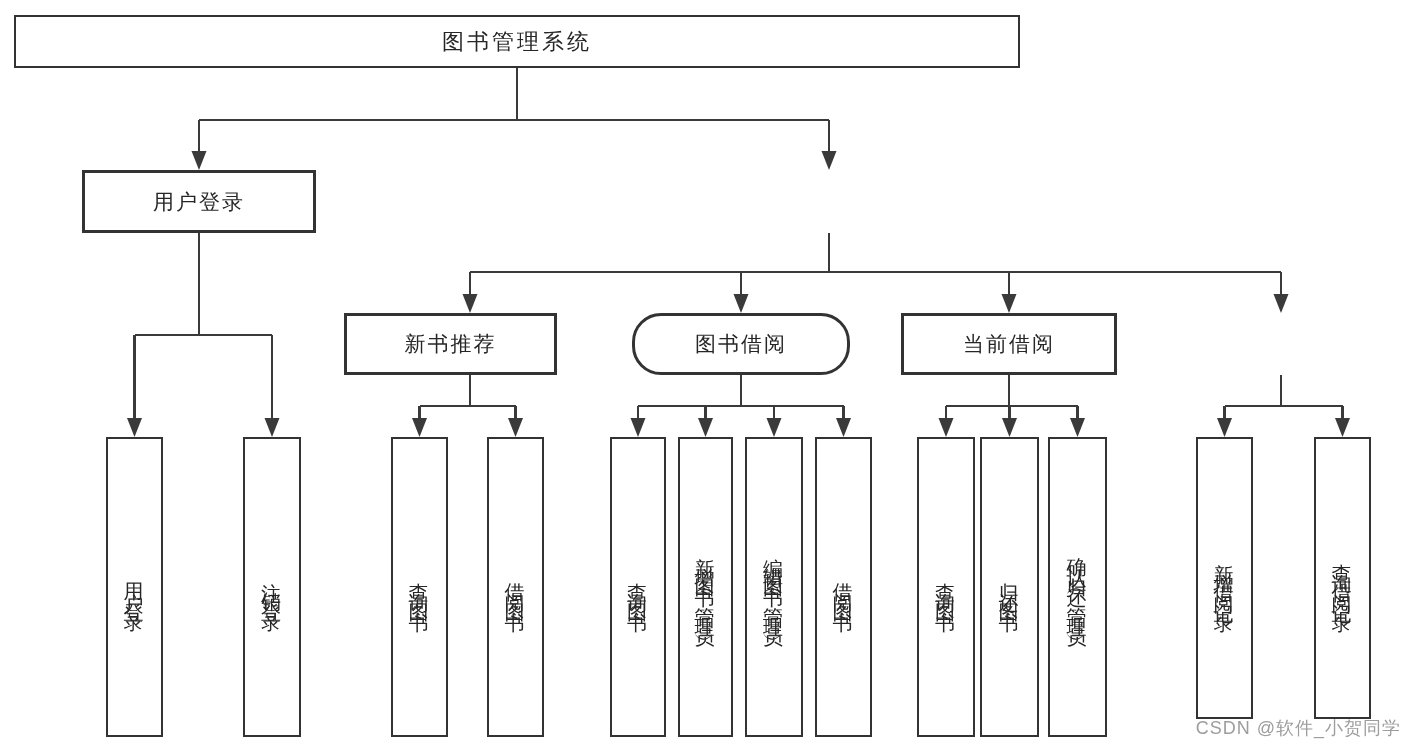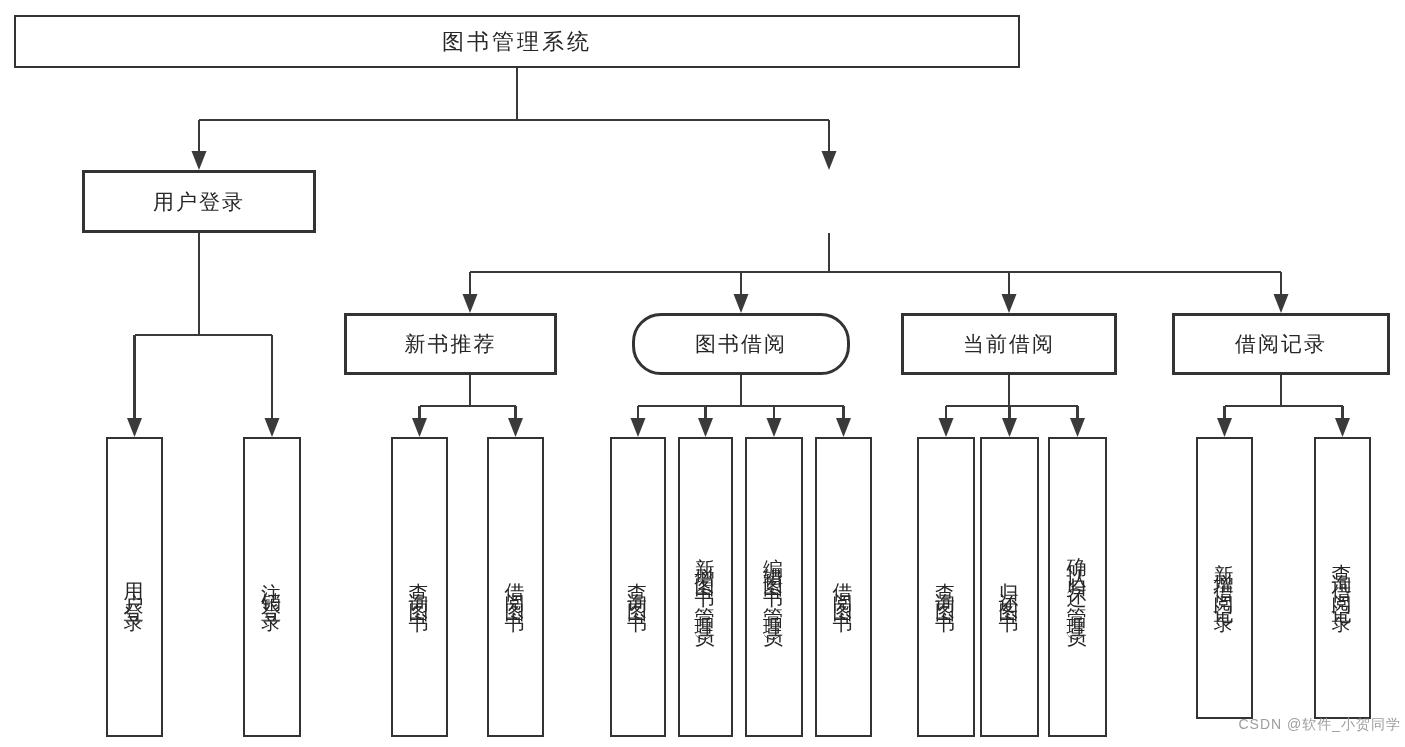--- a/index.html
+++ b/index.html
@@ -56,21 +56,21 @@
     writing-mode: vertical-rl;
     text-orientation: mixed;
     font-size: 20px;
     letter-spacing: 10px;
     white-space: normal;
   }
   .watermark {
     position: absolute;
     right: 4px;
     top: 716px;
-    font-size: 14px;
+    font-size: 18px;
     letter-spacing: 1px;
     color: var(--watermark, #9d9d9d);
   }
 </style>
 </head>
 <body>
 
 <div class="canvas">
 
   <svg class="connectors" viewBox="0 0 1405 747" xmlns="http://www.w3.org/2000/svg" aria-hidden="true">
@@ -109,21 +109,20 @@
     <polygon points="1335,418 1350,418 1342.5,437"></polygon>
   </svg>
 
   <div class="node root" style="left:14px; top:15px; width:1006px; height:53px;">图书管理系统</div>
 
   <div class="node" style="left:82px; top:170px; width:234px; height:63px;">用户登录</div>
 
   <div class="node" style="left:344px; top:313px; width:213px; height:62px;">新书推荐</div>
   <div class="node" style="left:632px; top:313px; width:218px; height:62px;border-radius:29px;">图书借阅</div>
   <div class="node" style="left:901px; top:313px; width:216px; height:62px;">当前借阅</div>
-  <div class="node" style="left:1172px; top:313px; width:218px; height:62px;">借阅记录</div>
 
   <div class="node leaf" style="left:106px; top:437px; width:57px; height:300px;">用户登录</div>
   <div class="node leaf" style="left:243px; top:437px; width:58px; height:300px;">注销登录</div>
 
   <div class="node leaf" style="left:391px; top:437px; width:57px; height:300px;">查询图书</div>
   <div class="node leaf" style="left:487px; top:437px; width:57px; height:300px;">借阅图书</div>
 
   <div class="node leaf" style="left:610px; top:437px; width:56px; height:300px;">查询图书</div>
   <div class="node leaf" style="left:678px; top:437px; width:55px; height:300px;">新增图书（管理员）</div>
   <div class="node leaf" style="left:745px; top:437px; width:58px; height:300px;">编辑图书（管理员）</div>

